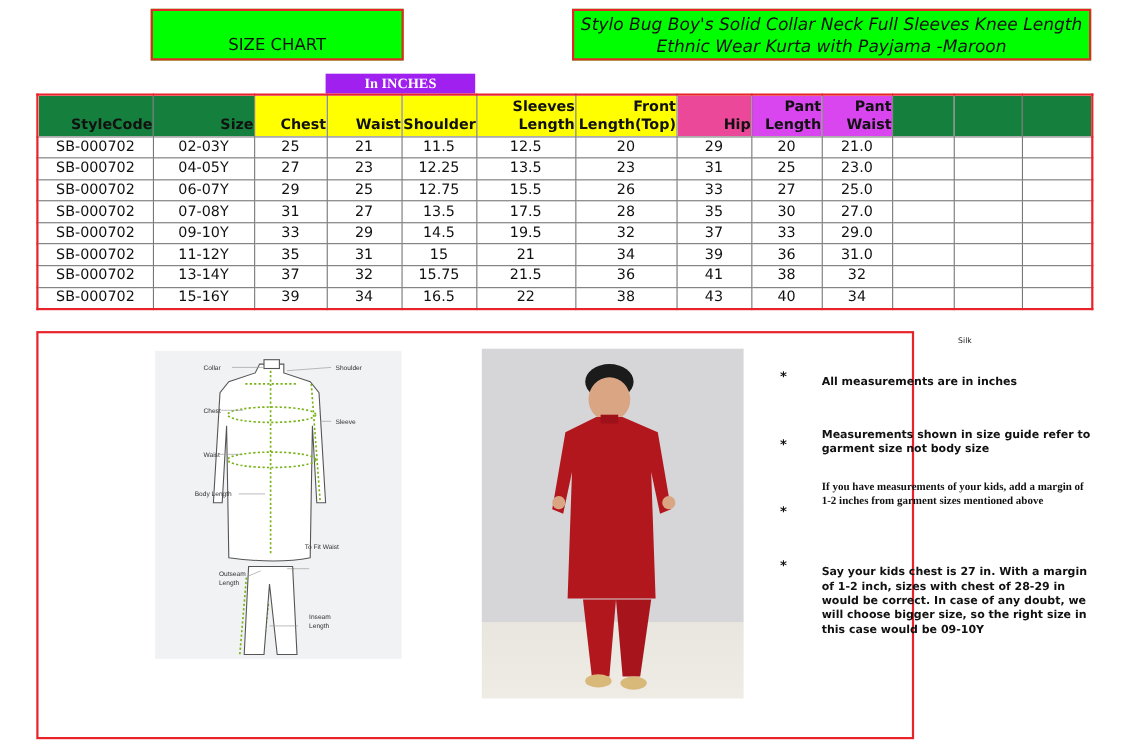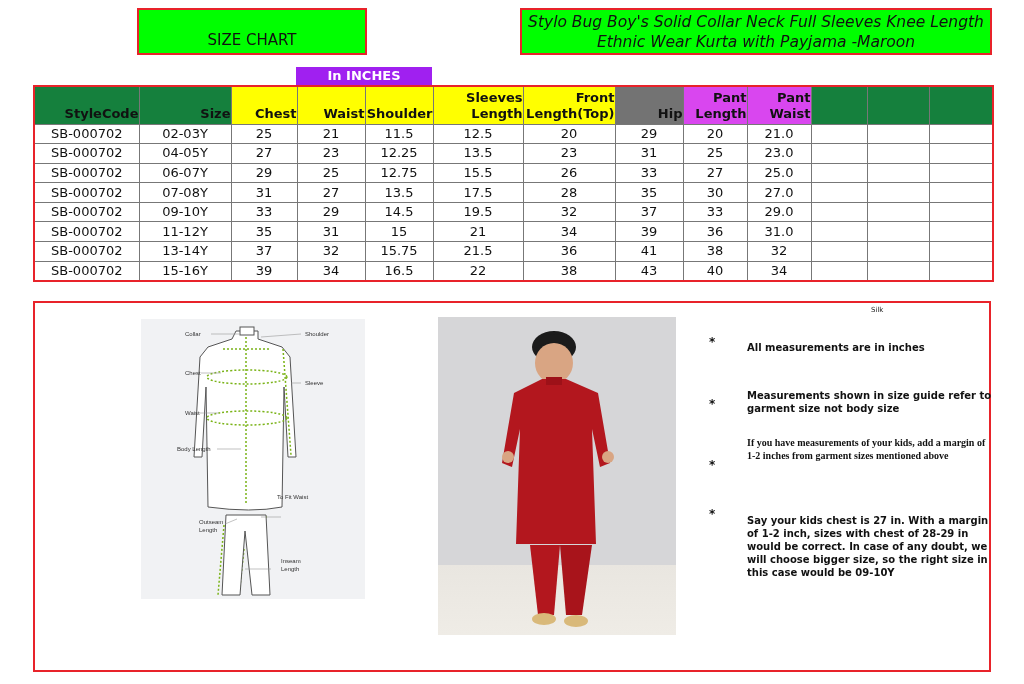--- a/index.html
+++ b/index.html
@@ -11,41 +11,41 @@
     color: #111; text-align: center;
   }
   #size-chart-title { left: 137px; top: 8px; width: 230px; height: 47px;
     font-size: 15px; display: flex; align-items: flex-end; justify-content: center; padding-bottom: 4px; }
   #product-title { left: 520px; top: 8px; width: 472px; height: 47px;
     font-size: 15.5px; line-height: 20px; display: flex; align-items: center; justify-content: center; padding: 0 6px; font-style: italic; }
 
   #inches-badge {
     position: absolute; left: 296px; top: 67px; width: 136px; height: 18px;
     background: #a020f0; color: #fff; font-weight: bold; font-size: 13px;
-    text-align: center; line-height: 18px;
+    text-align: center; line-height: 18px; font-family: Liberation Serif, serif;
   }
 
   #size-table {
     position: absolute; left: 33px; top: 85px; width: 958px;
     border-collapse: collapse; border: 2px solid #e8232a; table-layout: fixed;
   }
   #size-table th, #size-table td {
     border: 1px solid #777; text-align: center; font-size: 13px; overflow: hidden; white-space: nowrap;
   }
   #size-table th {
     height: 38px; font-weight: bold; vertical-align: bottom; line-height: 16px; padding-bottom: 2px; text-align: right;
   }
   #size-table td { height: 19.6px; line-height: 18px; font-weight: normal; }
   .c-white { background: #15803d; }
   .c-yellow { background: #ffff00; }
-  .c-green { background: #737373; }
+  .c-green { background: #ec4899; }
   .c-cyan { background: #d946ef; }
 
   #info-panel {
-    position: absolute; left: 33px; top: 301px; width: 958px; height: 371px;
+    position: absolute; left: 33px; top: 301px; width: 798px; height: 371px;
     border: 2px solid #e8232a; background: #fff;
   }
   #silk-label { position: absolute; left: 836px; top: 3px; font-size: 7px; color: #222; }
 
   #diagram {
     position: absolute; left: 106px; top: 16px; width: 224px; height: 280px; background: #f1f2f4;
   }
   #diagram svg { width: 100%; height: 100%; }
   .dlabel { font-family: "Liberation Sans", sans-serif; font-size: 6px; fill: #333; }
 

